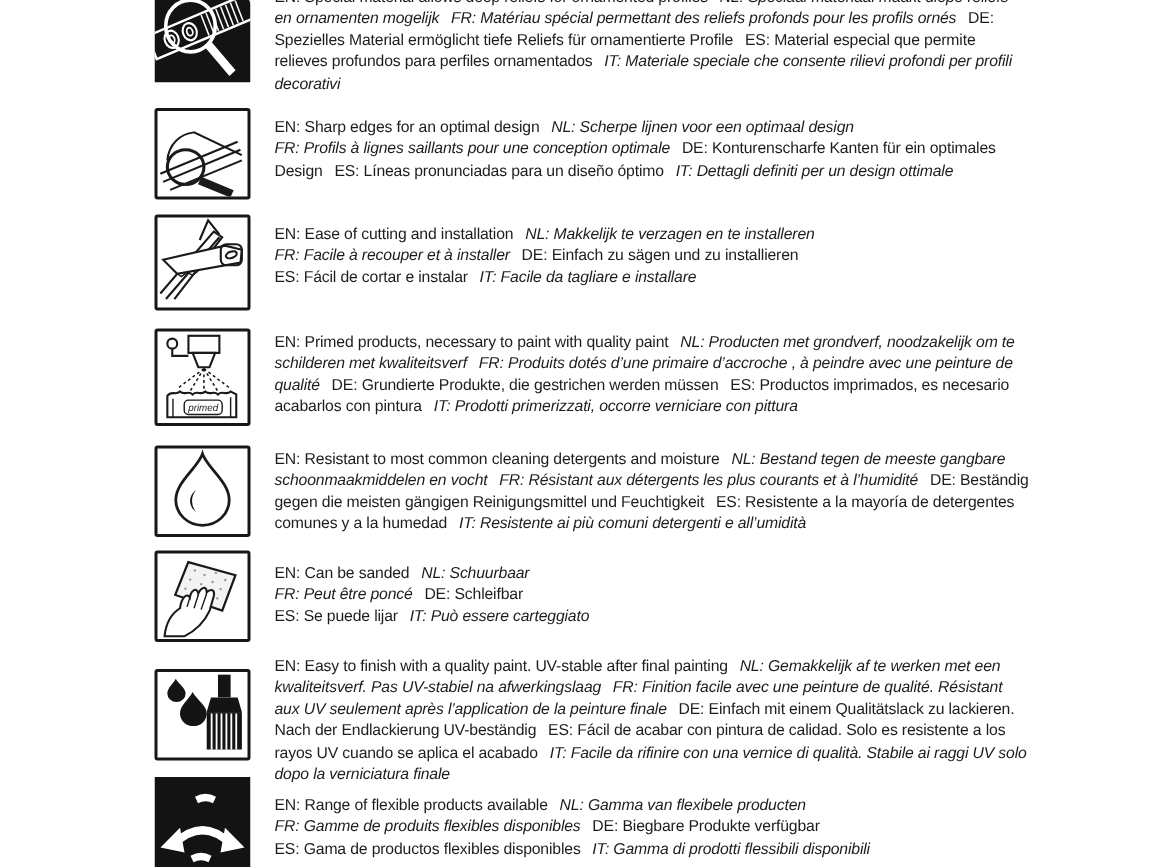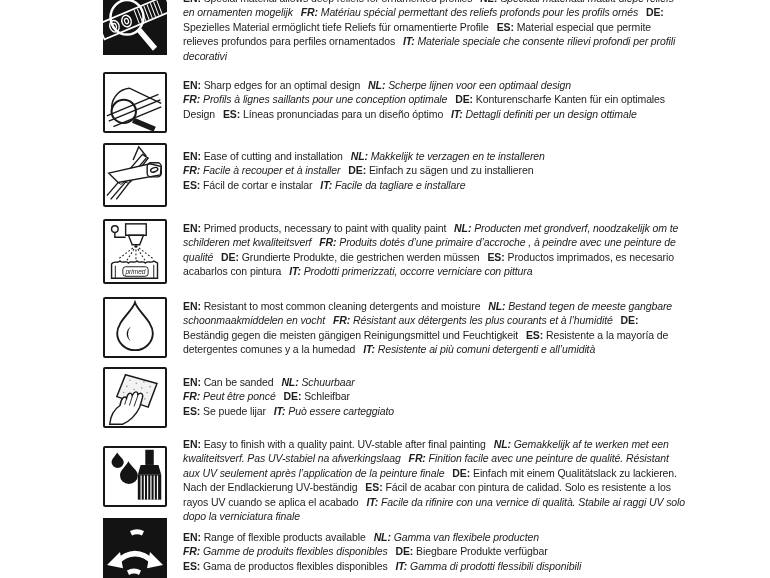--- a/index.html
+++ b/index.html
@@ -10,21 +10,21 @@
   .icon-box{
     position:absolute;left:103px;width:64px;box-sizing:border-box;background:#fff;
   }
   .icon-box.white{border:2.5px solid #171717;border-radius:2px;}
   .icon-box.black{border:none;}
   .icon-box svg{display:block;width:100%;height:100%;}
   .text-box{
     position:absolute;left:183px;width:503px;
     font-size:10.5px;line-height:14.4px;letter-spacing:-0.1px;color:#1d1d1b;
   }
-  .lbl{font-weight:bold;}
+  .lbl{font-weight:normal;}
   .entry{margin-right:5px;}
   .entry.ital{font-style:italic;}
 </style>
 </head>
 <body>
 
 <div class="page">
   <main id="feature-list">
       <div class="icon-box black" style="top: -12px; height: 67px;">
         <svg viewBox="0 0 64 64" preserveAspectRatio="none">

